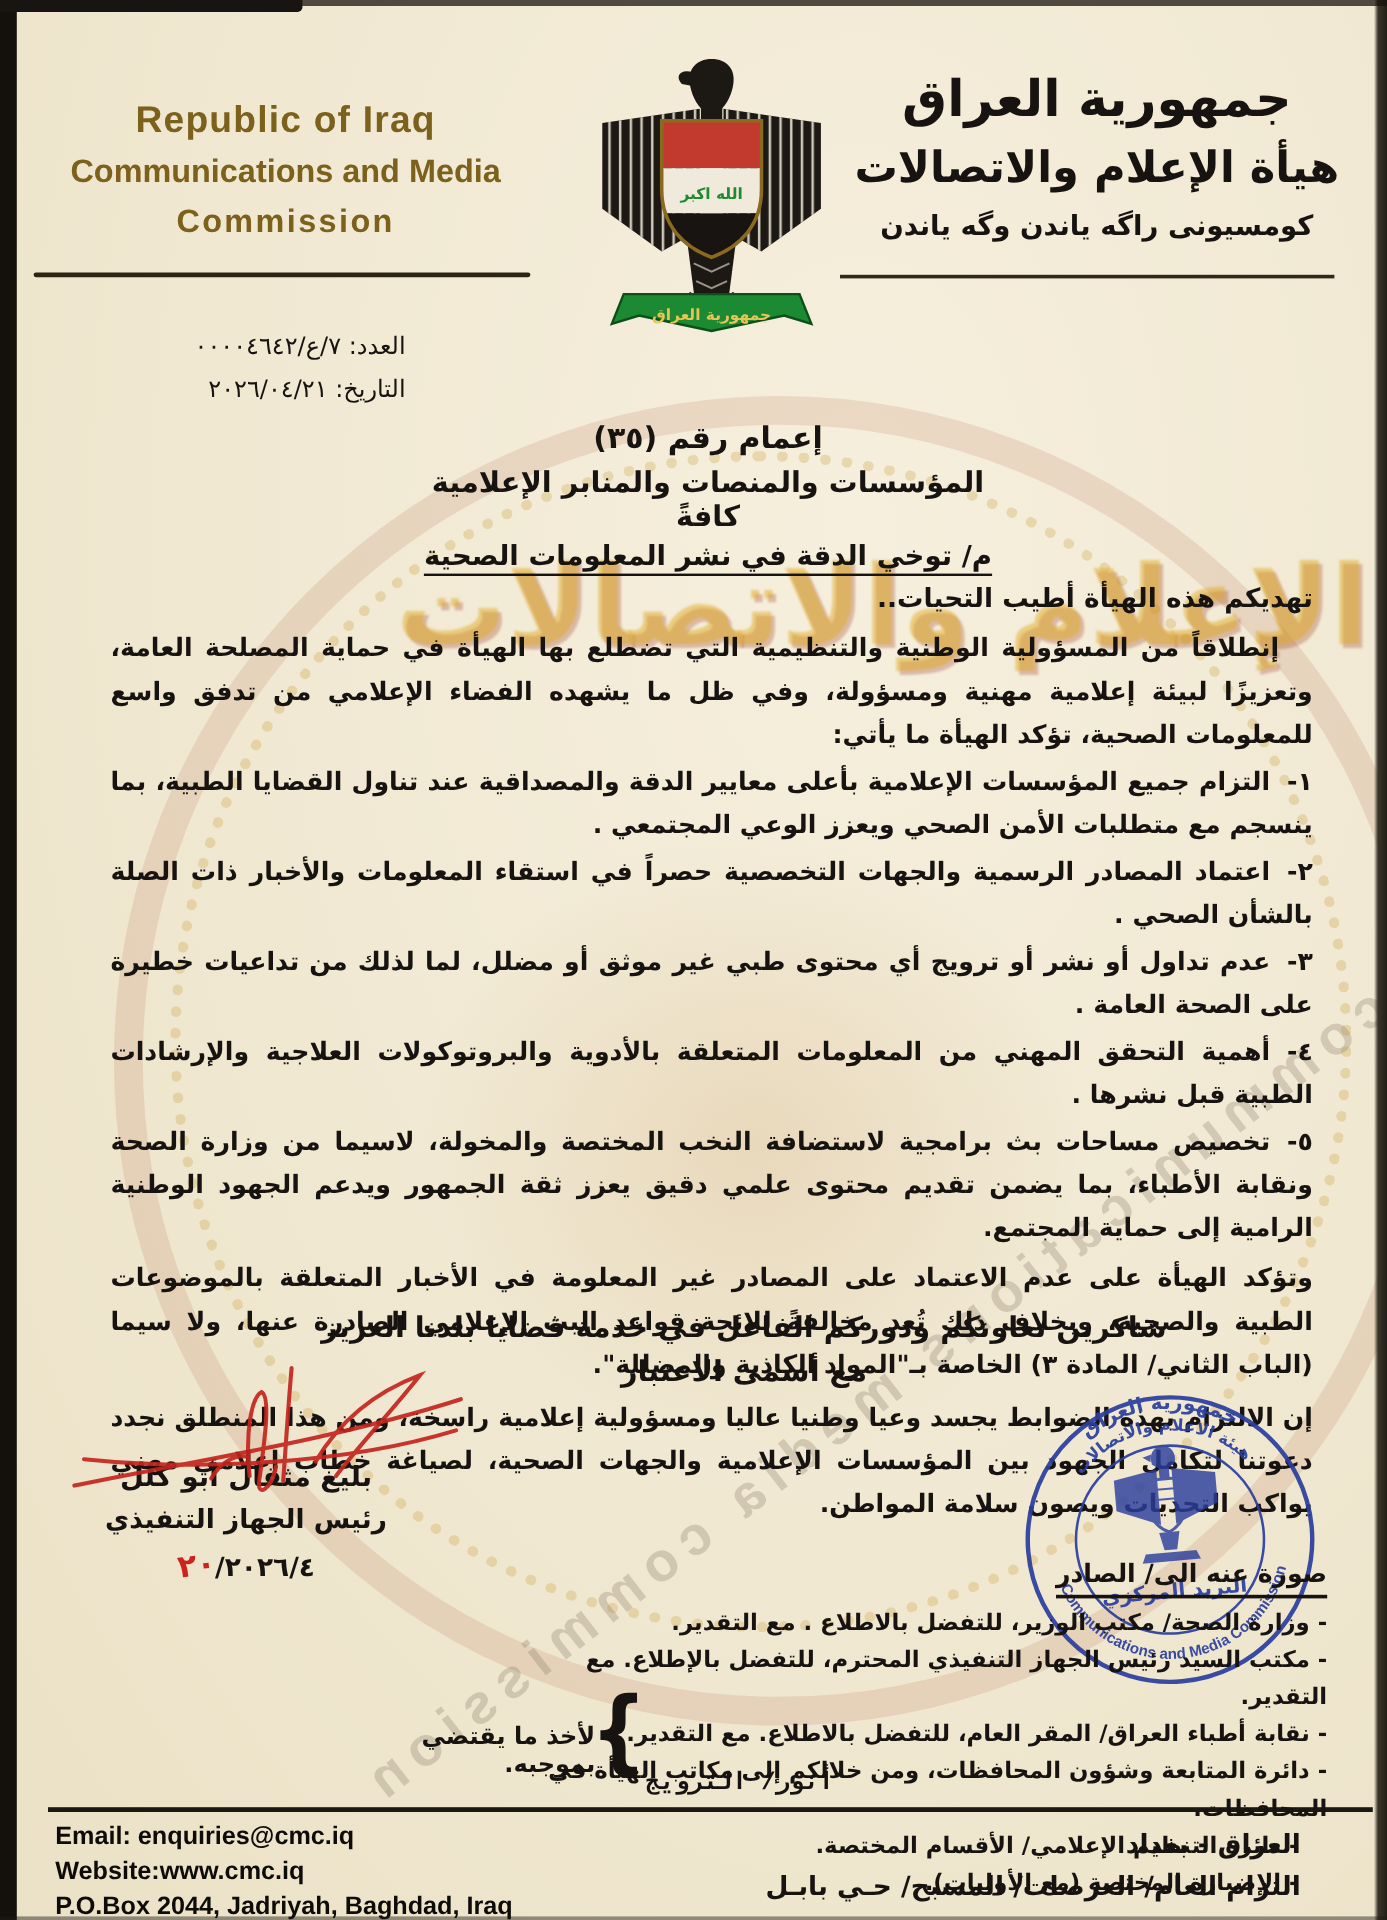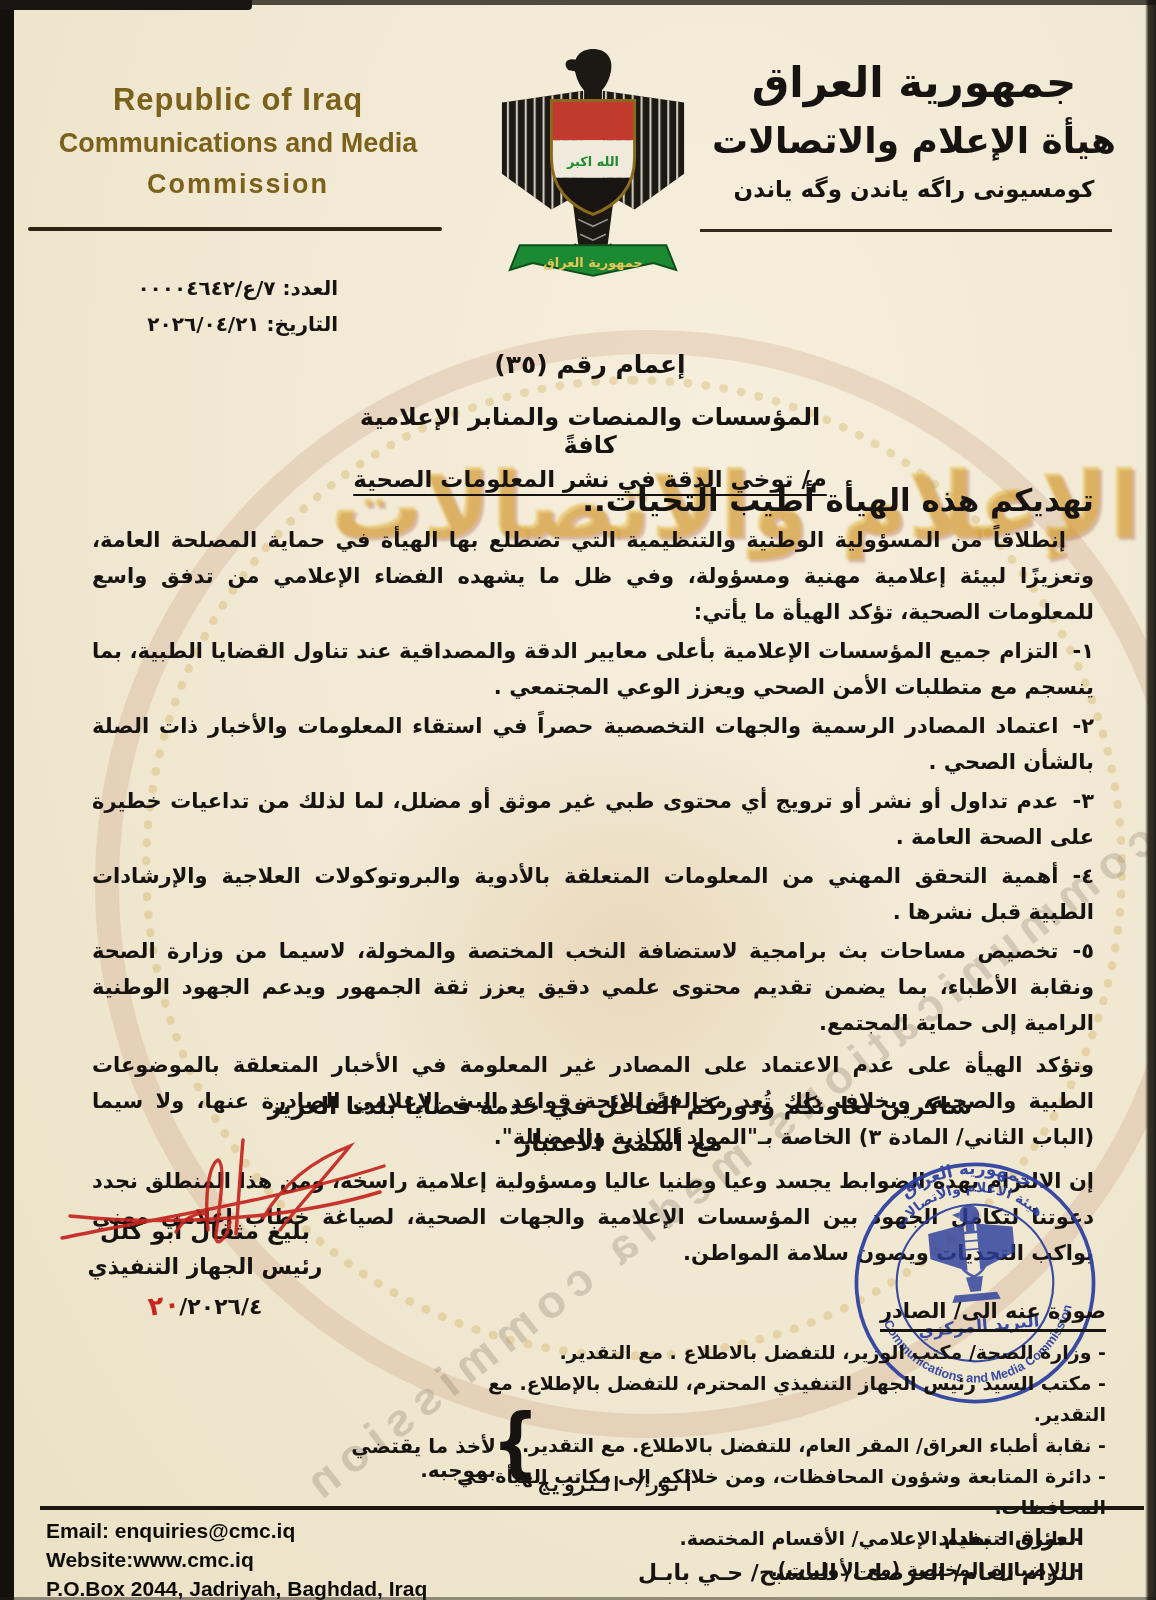--- a/index.html
+++ b/index.html
@@ -33,32 +33,32 @@
   .hdr-en .l3{font-size:27px;letter-spacing:2px;}
   .hdr-rule-left{left:28px;top:227px;width:414px;height:4px;background:#2c2514;border-radius:2px;z-index:2;}
   .hdr-ar{left:702px;top:54px;width:424px;text-align:center;direction:rtl;font-weight:bold;z-index:2;}
   .hdr-ar .a1{font-size:42px;line-height:58px;}
   .hdr-ar .a2{font-size:36px;line-height:58px;}
   .hdr-ar .ku{font-size:23px;margin-top:6px;}
   .hdr-rule-right{left:700px;top:229px;width:412px;height:3px;background:#32281a;z-index:2;}
   .emblem{left:494px;top:40px;width:198px;height:240px;z-index:2;}
 
   
-  .docinfo{left:100px;top:270px;width:238px;direction:rtl;text-align:right;font-weight:bold;font-size:20px;line-height:36px;z-index:2;}
+  .docinfo{left:100px;top:270px;width:238px;direction:rtl;text-align:right;font-weight:normal;font-size:20px;line-height:36px;z-index:2;}
 
   
   .subject{left:340px;top:350px;width:500px;text-align:center;direction:rtl;font-weight:bold;z-index:2;}
-  .subject .s1{font-size:25px;margin-bottom:24px;}
+  .subject .s1{font-size:25px;margin-bottom:9px;}
   .subject .s2{font-size:24px;margin-bottom:7px;}
   .subject .s3{font-size:23px;text-decoration:underline;text-underline-offset:7px;text-decoration-thickness:2px;}
 
   
   .body{left:92px;top:480px;width:1002px;direction:rtl;text-align:justify;font-weight:bold;font-size:21px;line-height:36px;z-index:2;}
   .body p{margin:0;}
-  .greeting{font-size:31px;line-height:40px;text-align:right;}
+  .greeting{font-size:22px;line-height:40px;text-align:right;}
   .intro{text-indent:28px;margin-top:2px !important;}
   .item{margin-top:3px !important;}
   .item .num{padding-left:14px;}
   .p-emph{margin-top:6px !important;}
   .p-final{margin-top:8px !important;}
 
   
   .closing{left:220px;top:1092px;width:800px;text-align:center;direction:rtl;font-weight:bold;z-index:2;}
   .closing .c1{font-size:24px;margin-bottom:9px;}
   .closing .c2{font-size:24px;}

